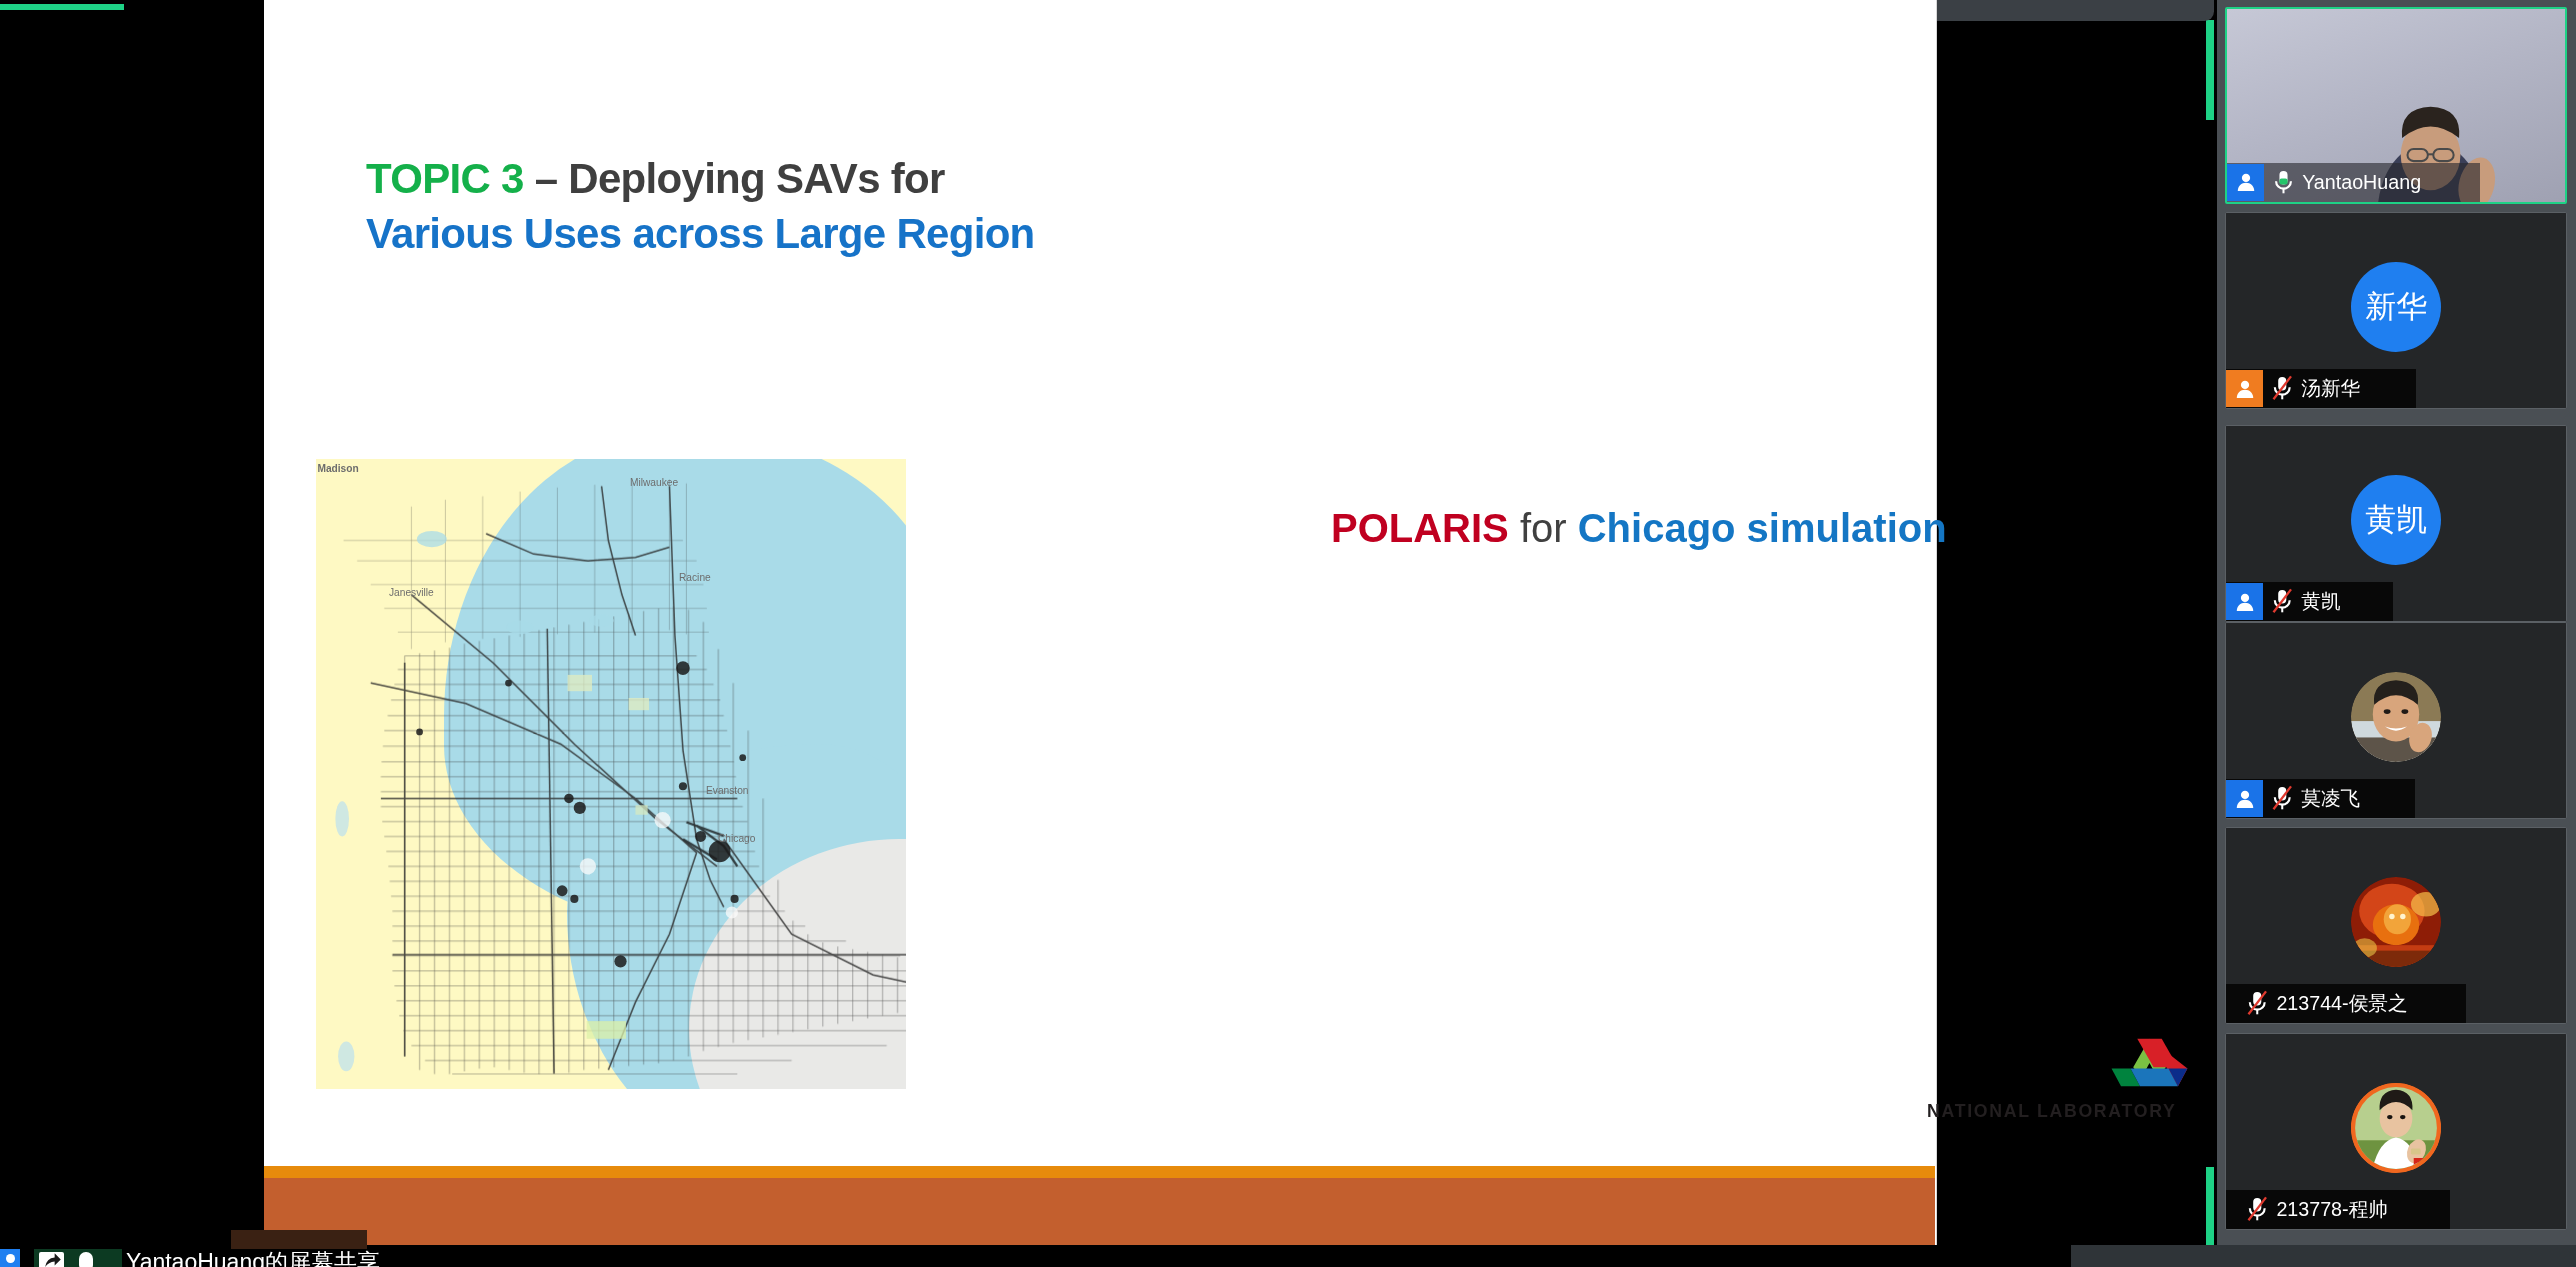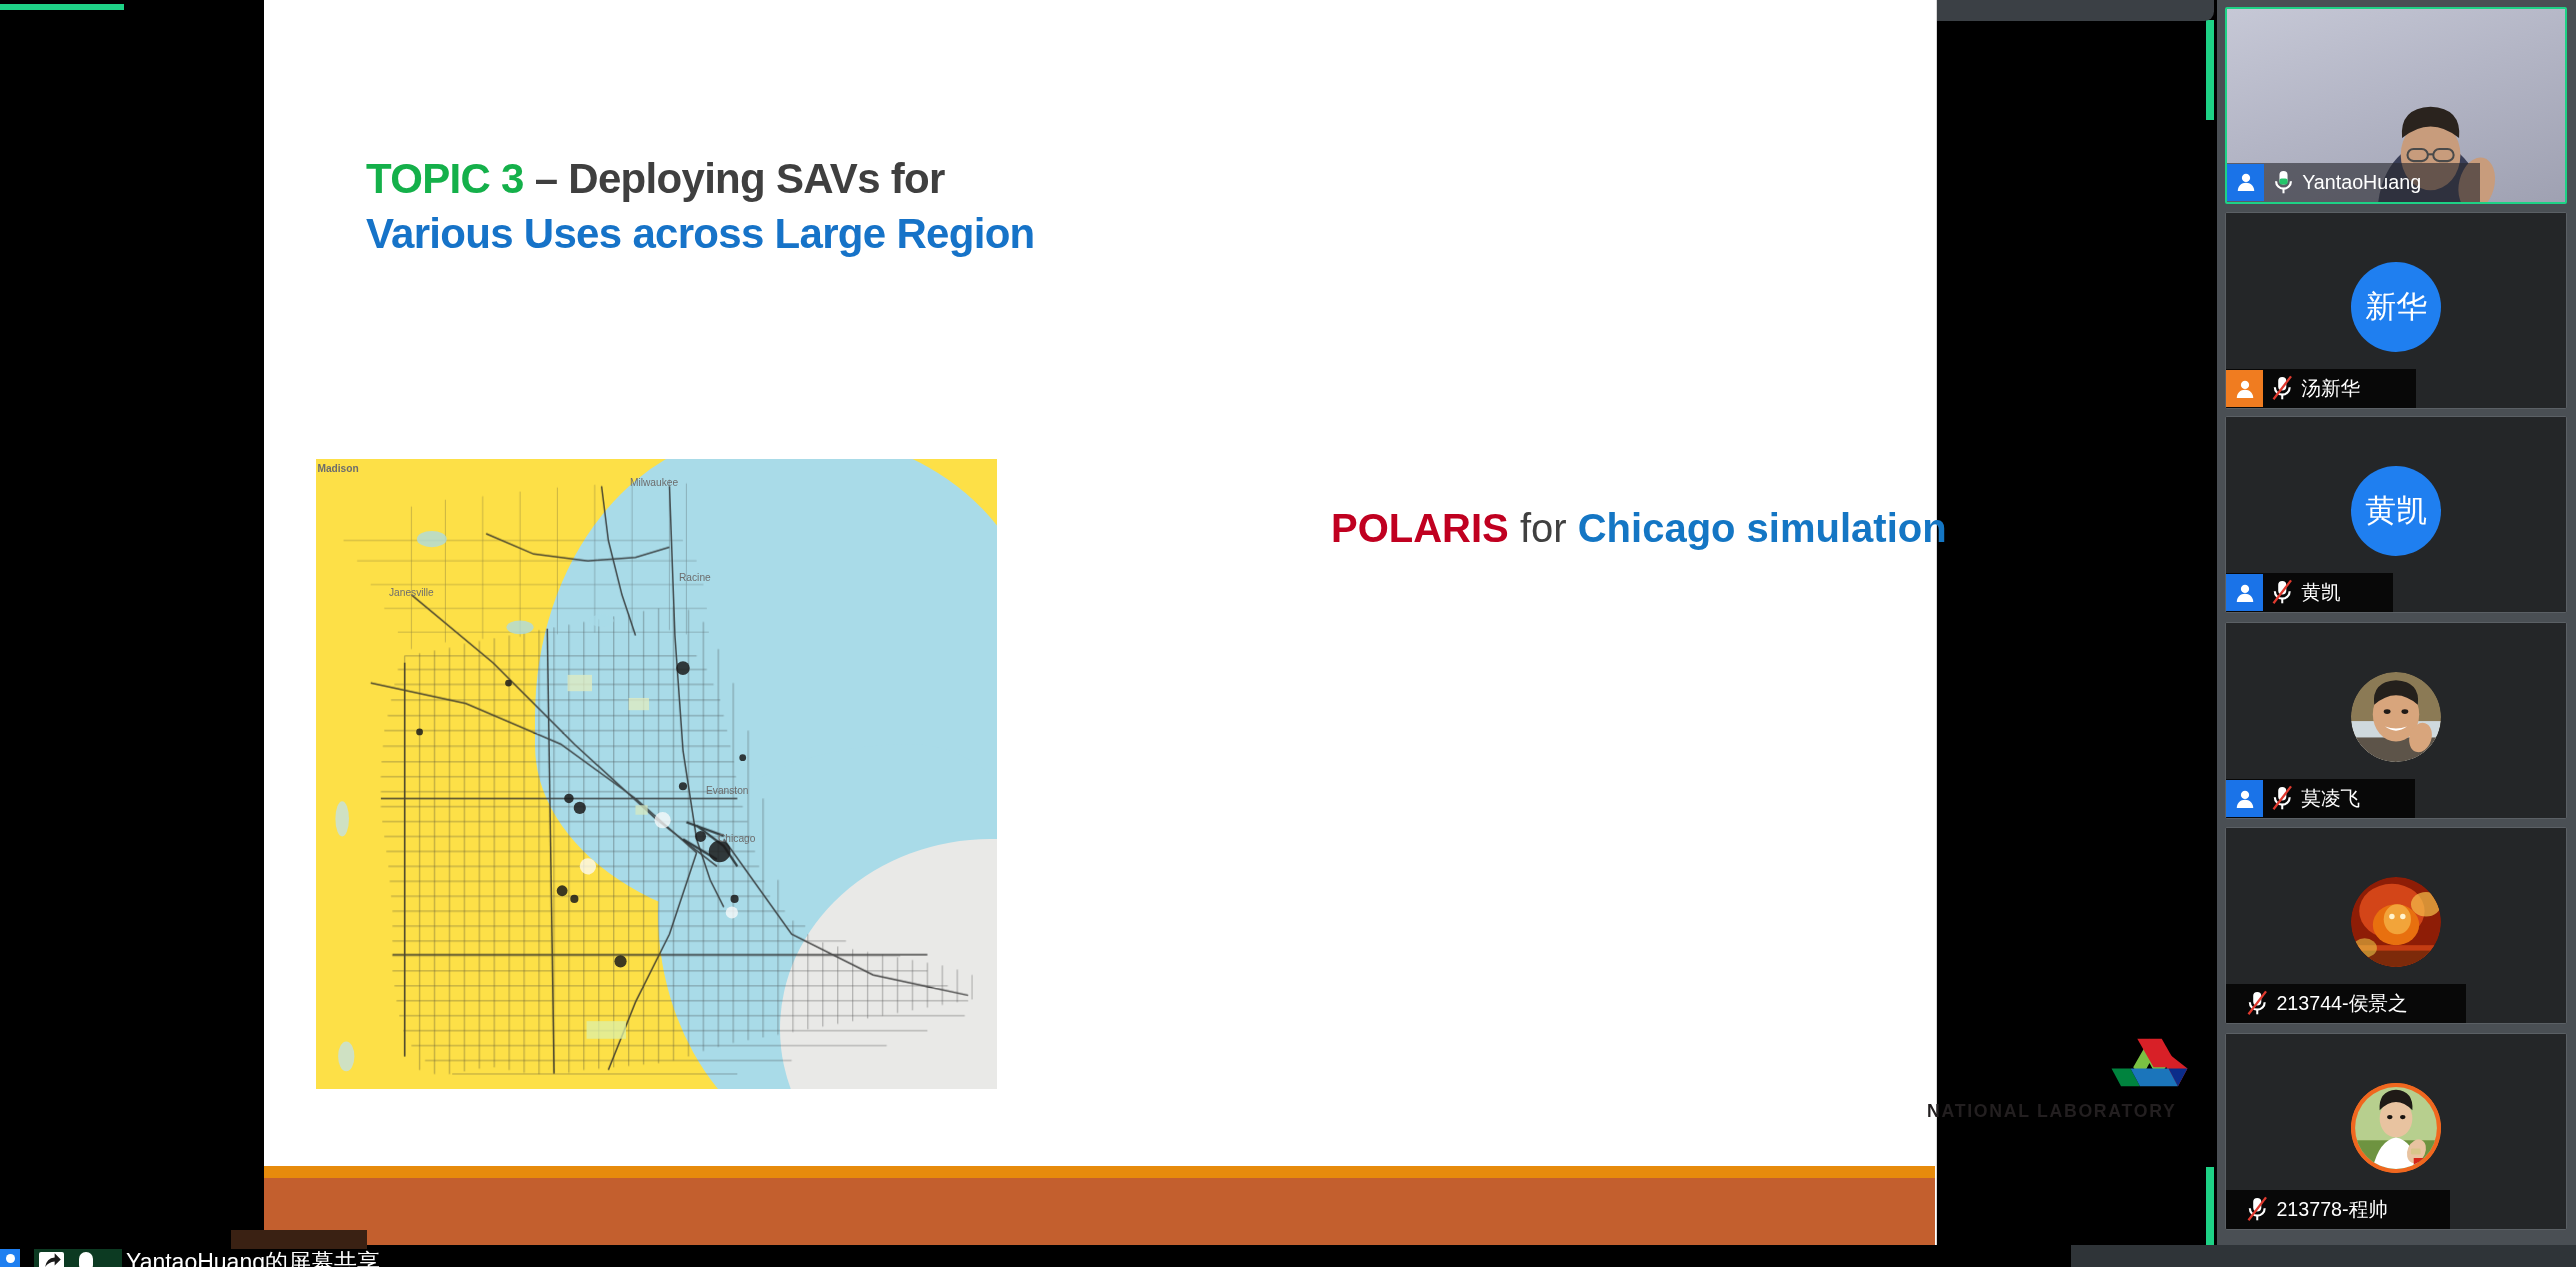--- a/index.html
+++ b/index.html
@@ -24,22 +24,22 @@
     border-right:1.4px solid #d8d8d8;}
 
   
   #title{position:absolute;left:102px;top:151px;width:1535px;
     font-weight:bold;font-size:42px;line-height:1.32;letter-spacing:-0.7px;}
   .t-green{color:#14b04a;}
   .t-dark{color:#3f3f3f;}
   .t-blue{color:#1673c8;}
 
   
-  #map{position:absolute;left:52px;top:459px;width:681px;height:630px;
-    background:#fde047;overflow:hidden;}
+  #map{position:absolute;left:52px;top:459px;width:590px;height:630px;
+    background:#fef9c3;overflow:hidden;}
   #map .lake{position:absolute;right:-41px;top:-27px;width:503px;height:503px;
     background:#a9dbe8;border-radius:48% 52% 46% 60% / 60% 44% 56% 40%;}
   #map .lake2{position:absolute;right:-82px;top:285px;width:421px;height:421px;
     background:#a9dbe8;border-radius:60% 40% 50% 50% / 40% 60% 40% 60%;}
   #map .lake3{position:absolute;right:-204px;top:380px;width:421px;height:380px;
     background:#e9e9e7;border-radius:50%;}
   #map svg{position:absolute;inset:0;}
   .mlabel{position:absolute;color:#6d6d6d;font-size:10.2px;font-family:"Liberation Sans",sans-serif;}
 
   
@@ -348,21 +348,21 @@
             <rect x="11" y="3" width="12" height="20" rx="6" fill="#fff"></rect>
             <rect x="11" y="14" width="12" height="9" rx="3" fill="#25c46a"></rect>
             <path d="M6 18a11 11 0 0022 0" fill="none" stroke="#fff" stroke-width="3.2"></path>
             <rect x="15.5" y="28" width="3" height="8" fill="#fff"></rect>
           </svg>
         </span>
         <span class="pname">YantaoHuang</span>
       </div>
     </div>
 
-    <div class="tile" style="top:416px">
+    <div class="tile" style="top:425px">
       <div class="tile-bg" style="background:#242628"></div>
       <div class="avatar-circle" style="background:#1f7ff0">
         <span>黄凯</span>
       </div>
       <div class="namebar" style="width:156px">
         <span class="pbadge blue">
           <svg width="22" height="22" viewBox="0 0 32 32">
               <circle cx="16" cy="10" r="6" fill="#fff"></circle>
               <path d="M4 29c0-7 5.4-12 12-12s12 5 12 12z" fill="#fff"></path>
             </svg>

